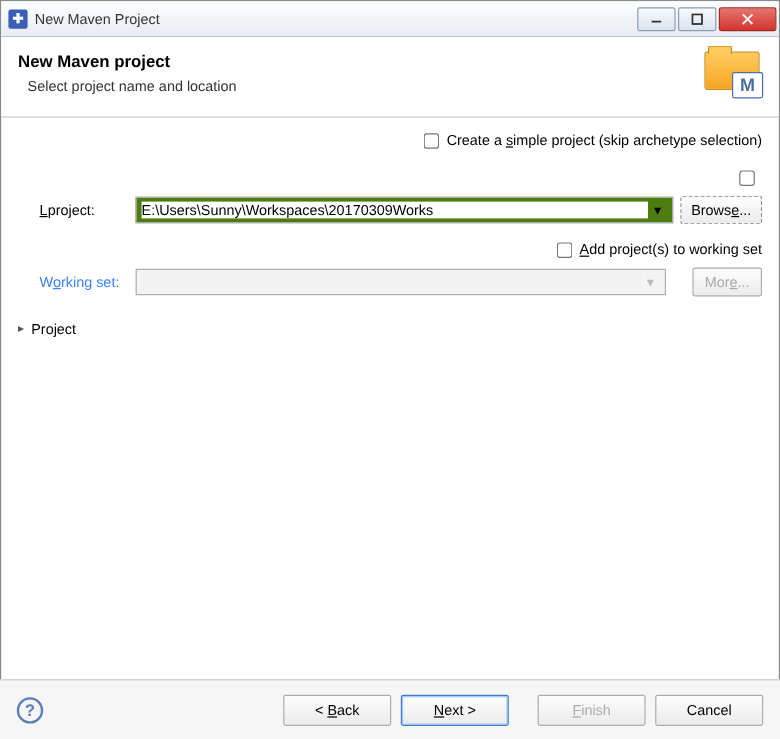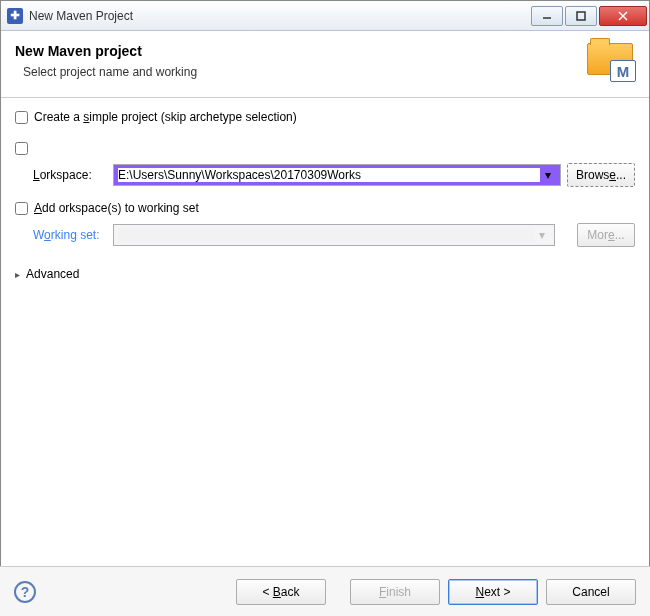--- a/index.html
+++ b/index.html
@@ -16,29 +16,29 @@
 .header { padding: 12px 14px 12px 14px; display: flex; align-items: flex-start; border-bottom: 1px solid #ccc; background: #fff; }
 .header-text { flex: 1; }
 .header-text h1 { font-size: 14px; font-weight: bold; color: #000; margin-bottom: 6px; }
 .header-text p { font-size: 12px; color: #333; padding-left: 8px; }
 .header-icon { width: 48px; height: 42px; position: relative; }
 .folder { width: 46px; height: 32px; background: linear-gradient(#fecb5f, #f5a623); border-radius: 2px; position: relative; border: 1px solid #d08c1a; }
 .folder::before { content: ""; position: absolute; top: -6px; left: 2px; width: 18px; height: 6px; background: #fecb5f; border: 1px solid #d08c1a; border-bottom: none; border-radius: 2px 2px 0 0; }
 .folder .m-badge { position: absolute; bottom: -8px; right: -4px; width: 26px; height: 22px; background: #fff; border: 1px solid #4a6fa5; border-radius: 2px; display: flex; align-items: center; justify-content: center; font-weight: bold; font-size: 15px; color: #4a6fa5; }
 
 .content { padding: 12px 14px; }
-.row { display: flex; align-items: center; margin-bottom: 8px; }
+.row { display: flex; align-items: center; margin-bottom: 8px; justify-content: flex-end; }
 input[type=checkbox] { width: 13px; height: 13px; margin-right: 6px; }
 label { font-size: 12px; color: #000; }
 label.disabled { color: #3b82f6; }
 .underline { text-decoration: underline; }
 
 .field-row { display: flex; align-items: center; margin: 4px 0 14px 18px; gap: 6px; }
 .field-label { width: 74px; font-size: 12px; display: flex; align-items: center; }
-.combo { flex: 1; height: 22px; border: 1px solid #abadb3; background: #8b5cf6; display: flex; align-items: center; padding: 0 4px; font-size: 12px; position: relative; }
+.combo { flex: 1; height: 22px; border: 1px solid #abadb3; background: #4d7c0f; display: flex; align-items: center; padding: 0 4px; font-size: 12px; position: relative; }
 .combo input { flex: 1; border: none; outline: none; font-size: 12px; font-family: inherit; }
 .combo .drop { width: 16px; text-align: center; cursor: pointer; }
 .combo.disabled { background: #f4f4f4; color: #aaa; }
 .btn { height: 24px; padding: 0 8px; border: 1px solid #acacac; background: linear-gradient(#fdfdfd, #ebebeb); font-size: 12px; cursor: pointer; border-radius: 2px; min-width: 58px; }
 .btn.dashed { border: 1px dashed #888; text-align: right; }
 .btn.disabled { color: #aaa; cursor: default; margin-left: 16px; }
 
 .expander { display: flex; align-items: center; cursor: pointer; font-size: 12px; }
 .expander .tri { margin-right: 6px; font-size: 10px; color: #555; }
 
@@ -72,21 +72,21 @@
           <line x1="1" y1="1" x2="9" y2="9" stroke-width="1.5"></line>
           <line x1="9" y1="1" x2="1" y2="9" stroke-width="1.5"></line>
         </svg>
       </div>
   </div>
 </div>
 
 <div class="header">
   <div class="header-text">
     <h1>New Maven project</h1>
-    <p>Select project name and working</p>
+    <p>Select project name and location</p>
   </div>
   <div class="header-icon">
     <div class="folder">
         <div class="m-badge">M</div>
       </div>
   </div>
 </div>
 
 <div class="content">
 
@@ -97,57 +97,57 @@
 
   <div style="height:10px"></div>
 
   <div class="row">
     <input type="checkbox" style="">
   </div>
 
   <div class="field-row">
     <div class="field-label">
         <span class="underline">L</span>
-        <span>orkspace:</span>
+        <span>project:</span>
       </div>
     <div class="combo">
       <input type="text" value="E:\Users\Sunny\Workspaces\20170309Works" style="">
       <div class="drop">▾</div>
     </div>
     <button class="btn dashed"><span>Brows</span><span class="underline">e</span><span>...</span></button>
   </div>
 
   <div class="row">
     <input type="checkbox" style="">
-    <label><span class="underline">A</span><span>dd orkspace(s) to working set</span></label>
+    <label><span class="underline">A</span><span>dd project(s) to working set</span></label>
   </div>
 
   <div class="field-row">
     <div class="field-label">
         <label class="disabled"><span>W</span><span class="underline">o</span><span>rking set:</span></label>
       </div>
     <div class="combo disabled">
       <input type="text" disabled="" style="">
       <div class="drop" style="color:#bbb">▾</div>
     </div>
     <button class="btn disabled" disabled=""><span>Mor</span><span class="underline">e</span><span>...</span></button>
   </div>
 
   <div style="height:6px"></div>
 
   <div class="expander">
     <span class="tri">▸</span>
-    <span>Advanced</span>
+    <span>Project</span>
   </div>
 
 </div>
 
 <div class="watermark">http://blog.csdn.ne@51CTO博客</div>
 
 <div class="footer">
   <div class="help-icon">?</div>
   <div class="footer-btns">
     <button class="btn"><span>&lt; </span><span class="underline">B</span><span>ack</span></button>
+    <button class="btn default"><span></span><span class="underline">N</span><span>ext &gt;</span></button>
     <button class="btn disabled" disabled=""><span></span><span class="underline">F</span><span>inish</span></button>
-    <button class="btn default"><span></span><span class="underline">N</span><span>ext &gt;</span></button>
     <button class="btn">Cancel</button>
   </div>
 </div>
 
 </body></html>

